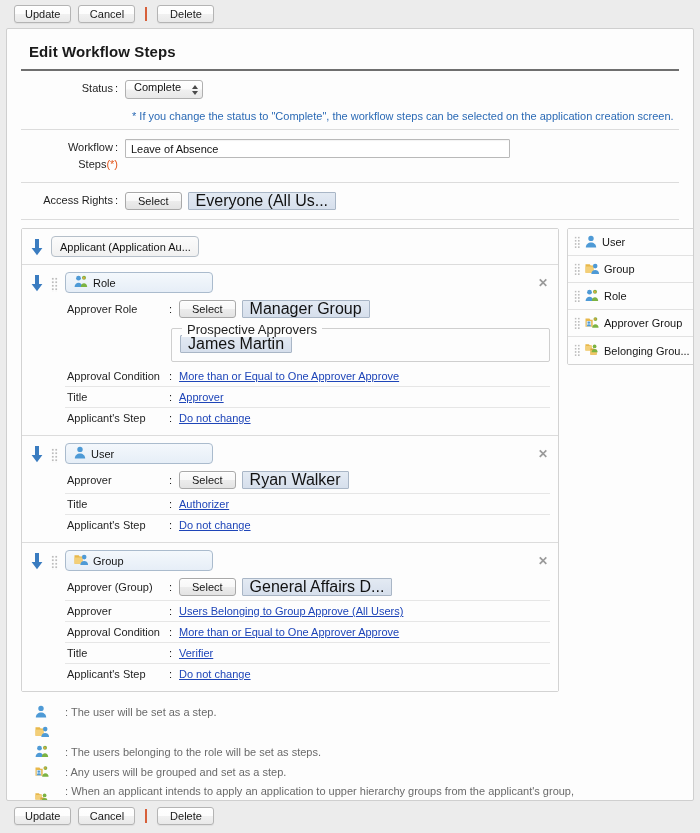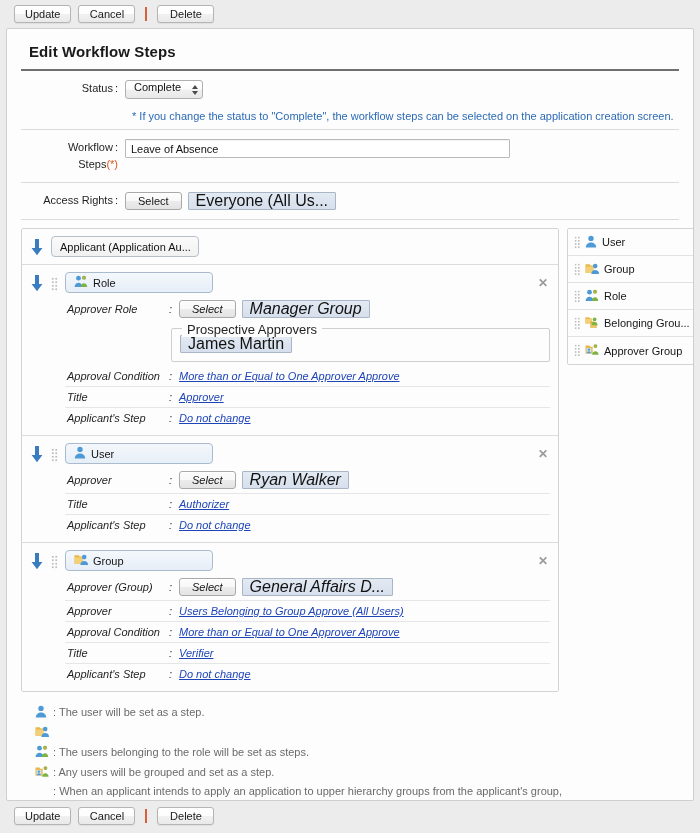--- a/index.html
+++ b/index.html
@@ -137,21 +137,21 @@
   .type-pill.plain {
     background: linear-gradient(to bottom,#fbfbfb 0%, #f1f1f1 100%);
     border-color: #b5bfc9; width: 148px;
   }
 
   .close-x {
     position: absolute; right: 10px; top: 12px;
     font-size: 12px; color: #9a9a9a; line-height: 1; font-weight: bold;
   }
 
-  .prow { display: flex; align-items: center; padding: 4px 0 4px 0; border-bottom: 1px solid #e6e6e6; font-style: italic; }
+  .prow { display: flex; align-items: center; padding: 4px 0 4px 0; border-bottom: 1px solid #e6e6e6; }
   .prow:last-child { border-bottom: none; }
   .plabel { flex: 0 0 104px; font-size: 11px; color: #1f1f1f; padding-left: 2px; }
   .pcolon { flex: 0 0 10px; font-size: 11px; color: #1f1f1f; }
   .pval { flex: 1; display: flex; align-items: center; gap: 6px; }
   .link { color: #1e45b8; text-decoration: underline; font-size: 11px; }
 
   .fieldset {
     margin: 6px 0 4px 106px;
     border: 1px solid #cfcfcf; border-radius: 2px;
     padding: 6px 8px 8px 8px; position: relative; background: #fdfdfd;
@@ -175,21 +175,21 @@
   }
   .pal-item:last-child { border-bottom: none; }
   .pal-grip {
     width: 6px; height: 13px; flex: 0 0 6px;
     background-image: radial-gradient(circle, #bdbdbd 40%, transparent 42%);
     background-size: 3.2px 3.2px;
   }
 
   
   .legend-box { padding: 10px 0 8px 14px; }
-  .legend-row { display: flex; align-items: flex-end; gap: 2px; padding: 2px 0; font-size: 11px; color: #6a6a6a; }
+  .legend-row { display: flex; align-items: center; gap: 14px; padding: 2px 0; font-size: 11px; color: #6a6a6a; }
   .legend-row .lg-ic { flex: 0 0 16px; padding-top: 1px; }
   .legend-row .lg-tx { line-height: 15px; }
   .legend-row .lg-tx .cont { display: block; padding-left: 10px; }
 
   .icon { display: inline-block; vertical-align: middle; }
 </style>
 </head>
 <body>
 
 <div class="page">
@@ -466,44 +466,44 @@
                 <path d="M6.8 12c0-2.3 1.5-3.7 3.2-3.7s3.2 1.4 3.2 3.7z" fill="#7cb342"></path>
                 <path d="M9 1.6l2.6 1.3-2.6 1.4z" fill="#e8a33d"></path>
               </svg>
             </span>
             <span>Role</span>
           </div>
           <div class="pal-item">
             <span class="pal-grip"></span>
             <span class="icon">
               <svg width="14" height="13" viewBox="0 0 14 13" aria-hidden="true">
-                <path d="M0.4 1.2h3.5l0.8 1h2v5.3H0.4z" fill="#e8b84b"></path>
-                <path d="M0.4 3h6.3v4.6H0.4z" fill="#f3cf78"></path>
-                <path d="M5.4 5.6h3.4l0.8 1h2v5.2H5.4z" fill="#d9a63c"></path>
-                <path d="M5.4 7.3h6.2v4.5H5.4z" fill="#f0c768"></path>
-                <circle cx="9.6" cy="3.4" r="1.9" fill="#7cb342"></circle>
-                <path d="M6.5 9.3c0-2 1.4-3.3 3.1-3.3s3.1 1.3 3.1 3.3z" fill="#7cb342"></path>
-              </svg>
-            </span>
-            <span>Belonging Grou...</span>
-          </div>
-          <div class="pal-item">
-            <span class="pal-grip"></span>
-            <span class="icon">
-              <svg width="14" height="13" viewBox="0 0 14 13" aria-hidden="true">
                 <path d="M0.5 2.6h4l0.9 1.1h2.3v7H0.5z" fill="#e8b84b"></path>
                 <rect x="1.6" y="5" width="4.6" height="5.5" fill="#cfe4f5"></rect>
                 <circle cx="3.9" cy="6.6" r="1.2" fill="#4e9ad6"></circle>
                 <path d="M1.9 10.3c0-1.3 0.9-2.1 2-2.1s2 0.8 2 2.1z" fill="#4e9ad6"></path>
                 <circle cx="10.4" cy="3.1" r="1.9" fill="#7cb342"></circle>
                 <path d="M7.2 11.8c0-2.2 1.4-3.6 3.2-3.6s3.2 1.4 3.2 3.6z" fill="#7cb342"></path>
                 <path d="M9.4 1.8l2.5 1.2-2.5 1.3z" fill="#e8a33d"></path>
               </svg>
             </span>
             <span>Approver Group</span>
+          </div>
+          <div class="pal-item">
+            <span class="pal-grip"></span>
+            <span class="icon">
+              <svg width="14" height="13" viewBox="0 0 14 13" aria-hidden="true">
+                <path d="M0.4 1.2h3.5l0.8 1h2v5.3H0.4z" fill="#e8b84b"></path>
+                <path d="M0.4 3h6.3v4.6H0.4z" fill="#f3cf78"></path>
+                <path d="M5.4 5.6h3.4l0.8 1h2v5.2H5.4z" fill="#d9a63c"></path>
+                <path d="M5.4 7.3h6.2v4.5H5.4z" fill="#f0c768"></path>
+                <circle cx="9.6" cy="3.4" r="1.9" fill="#7cb342"></circle>
+                <path d="M6.5 9.3c0-2 1.4-3.3 3.1-3.3s3.1 1.3 3.1 3.3z" fill="#7cb342"></path>
+              </svg>
+            </span>
+            <span>Belonging Grou...</span>
           </div>
         </div>
 
       </div>
 
       <div class="legend-box">
         <div class="legend-row">
           <span class="lg-ic">
             <svg width="12" height="13" viewBox="0 0 12 13" aria-hidden="true">
               <circle cx="6" cy="3.4" r="2.7" fill="#4e9ad6"></circle>

